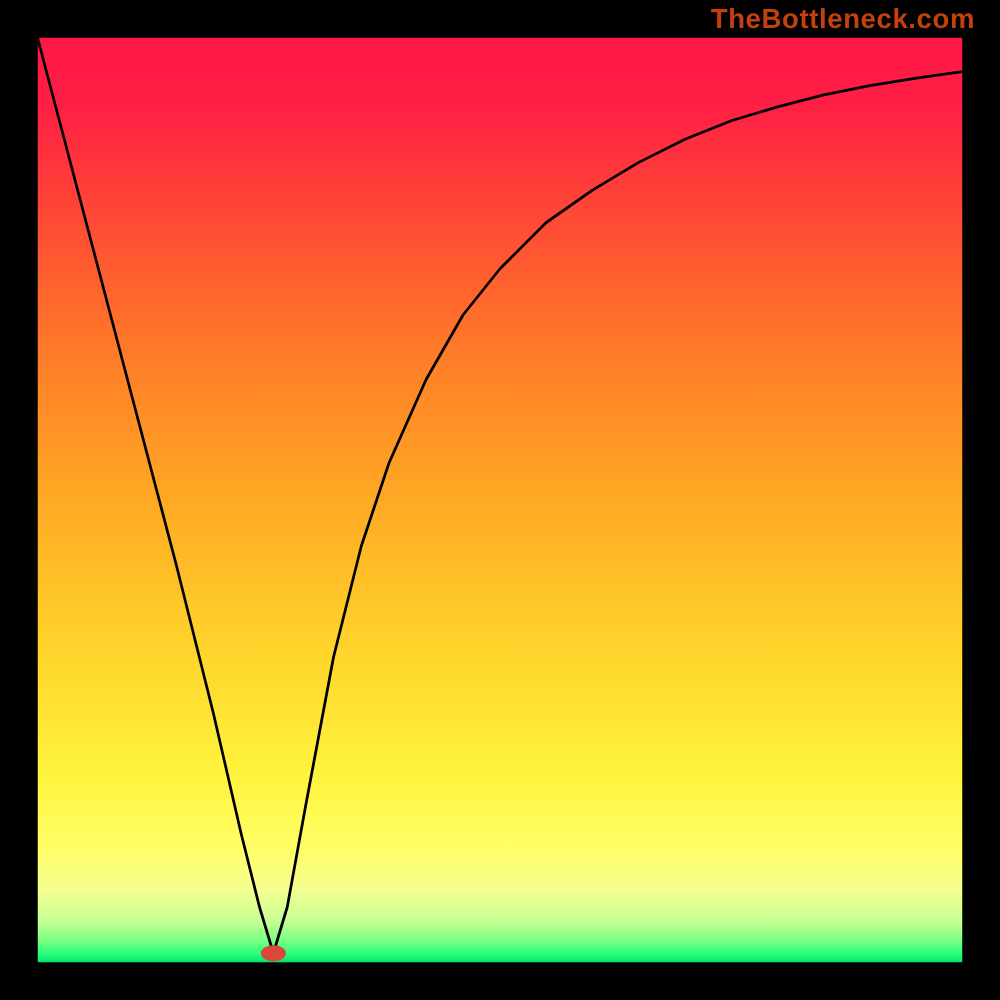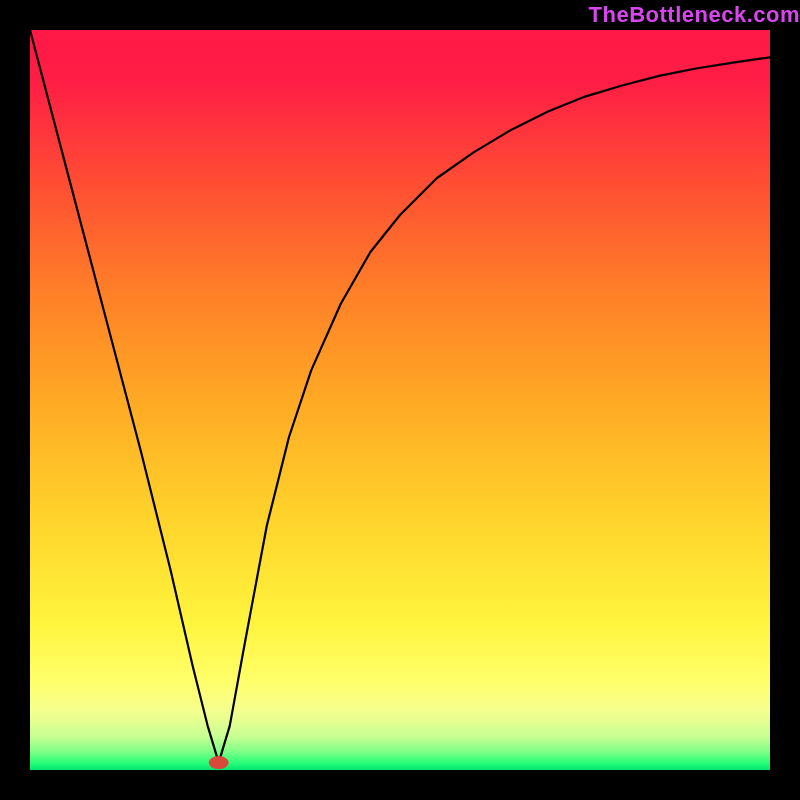--- a/index.html
+++ b/index.html
@@ -20,22 +20,22 @@
   .plot-area {
     position: absolute;
     left: 30px;
     top: 30px;
     width: 740px;
     height: 740px;
   }
   .credit {
     position: absolute;
     top: 2px;
-    right: 0;
-    color: #d946ef;
+    right: 20px;
+    color: #c2410c;
     font-size: 22px;
     font-weight: bold;
     letter-spacing: 0.5px;
   }
   svg { display: block; }
 </style>
 </head>
 <body>
 
 <div class="outer">

